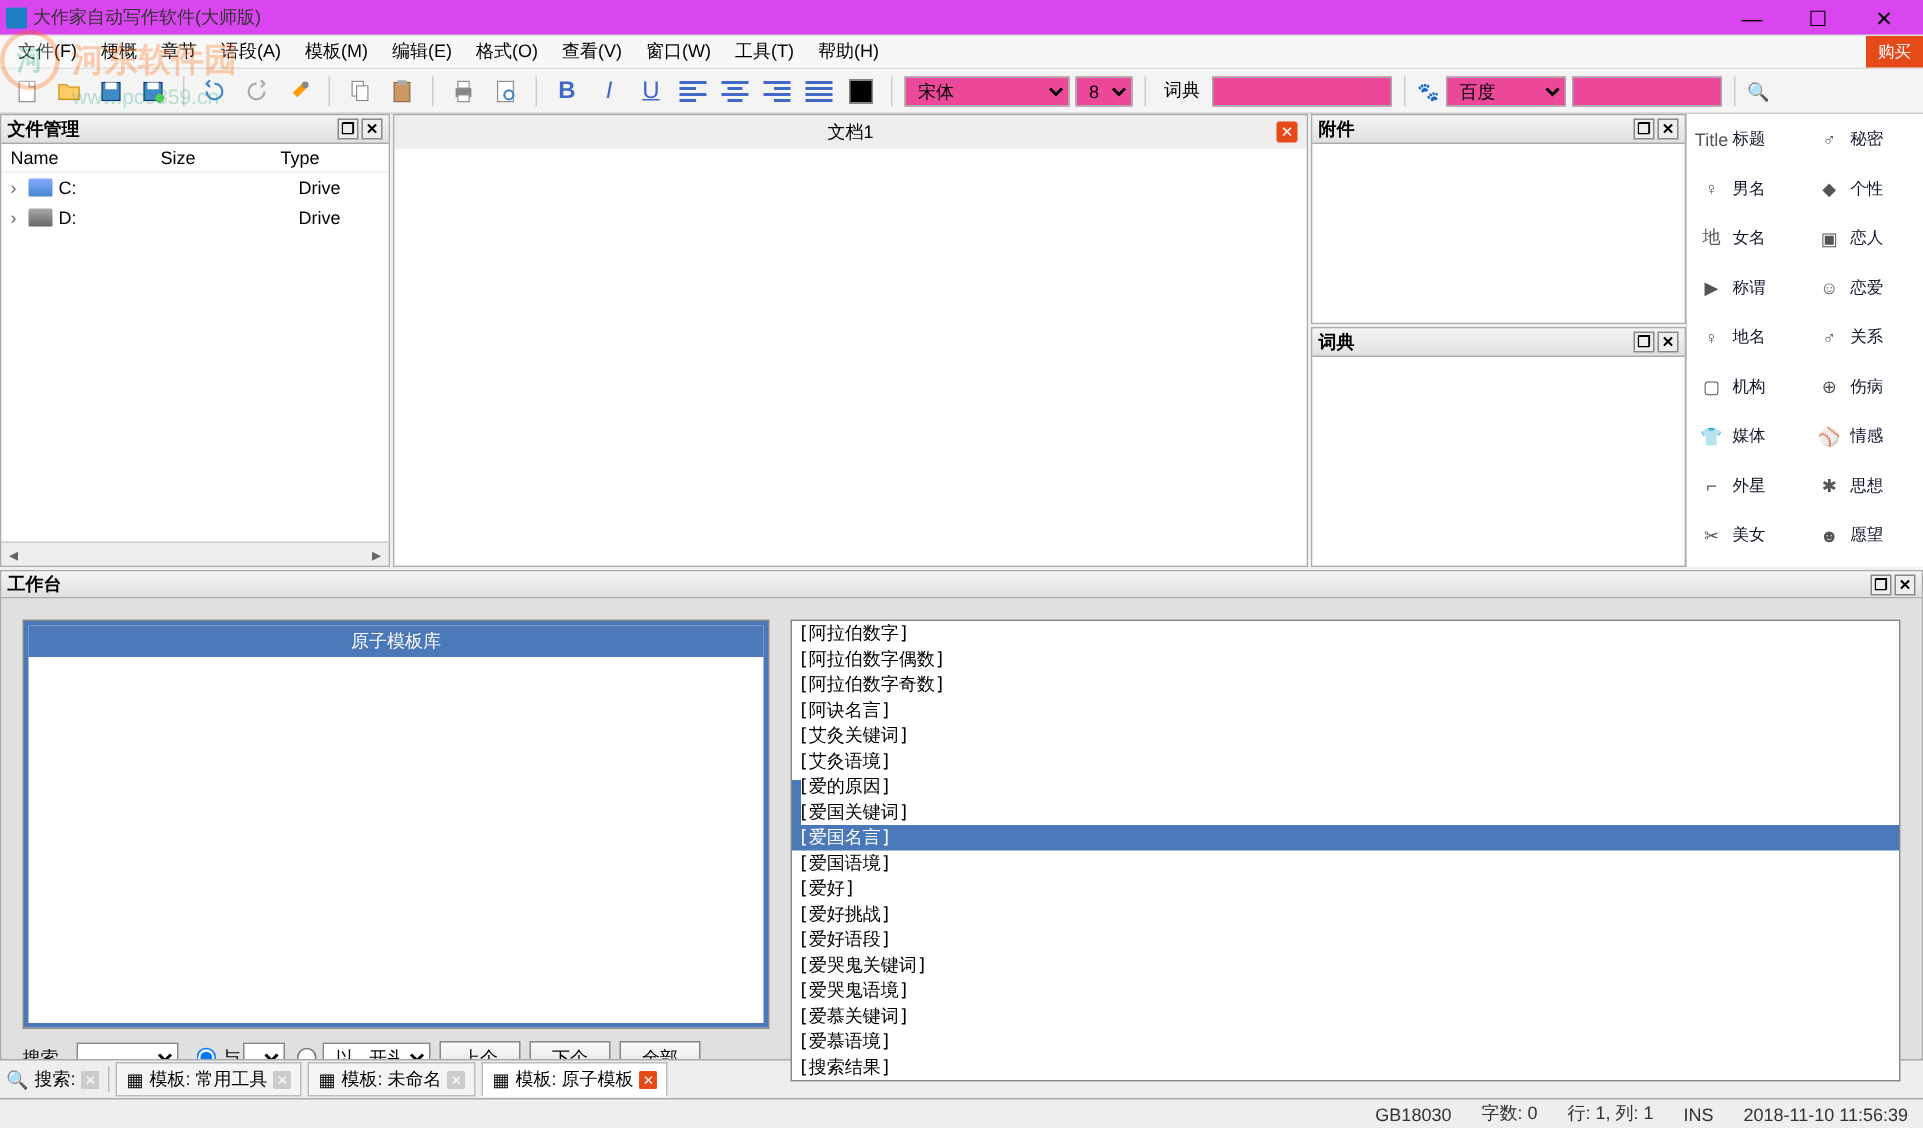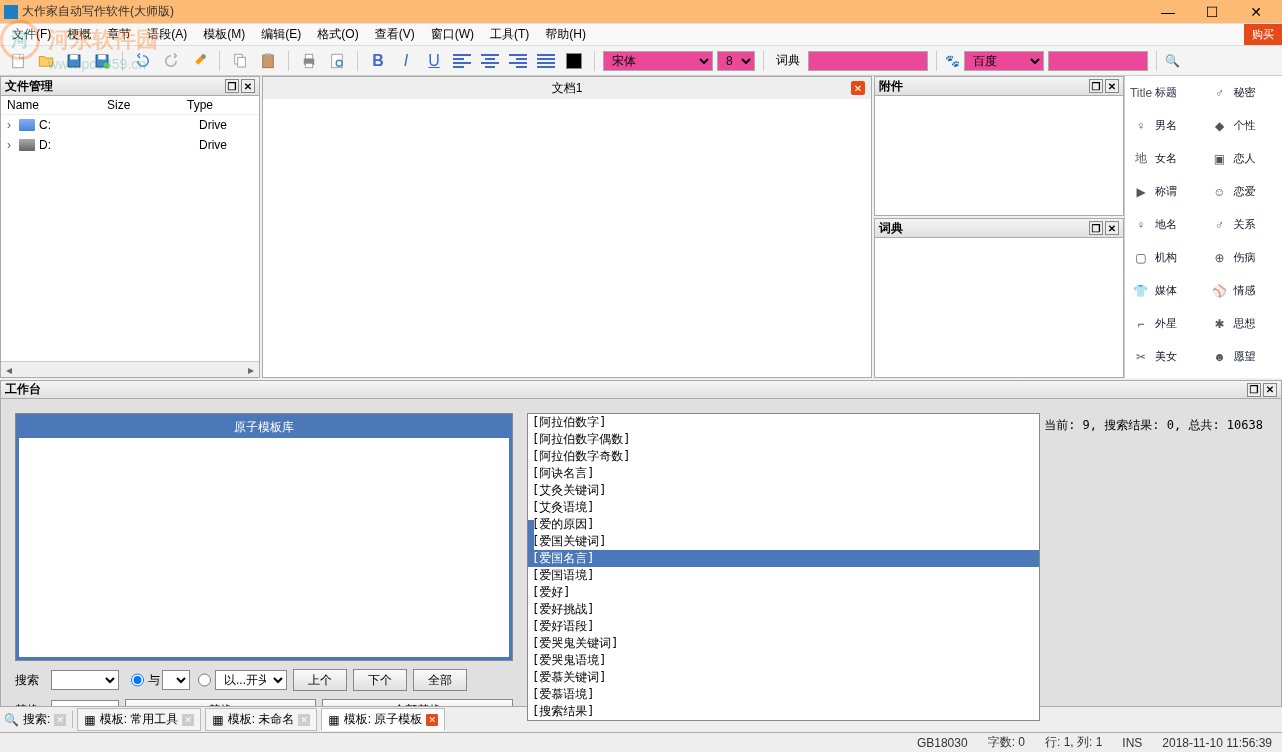--- a/index.html
+++ b/index.html
@@ -1,19 +1,19 @@
 <!DOCTYPE html>
 <html><head>
 <meta charset="utf-8">
 <style>
 * { margin: 0; padding: 0; box-sizing: border-box; font-family: "Microsoft YaHei", "SimSun", sans-serif; font-size: 12px; }
 body { background: #f0f0f0; width: 1282px; height: 752px; overflow: hidden; display: flex; flex-direction: column; }
 
 
-.titlebar { height: 24px; background: #fdba74; display: flex; align-items: center; padding: 0 4px; border-bottom: 1px solid #ddd; position: relative; }
+.titlebar { height: 24px; background: #d946ef; display: flex; align-items: center; padding: 0 4px; border-bottom: 1px solid #ddd; position: relative; }
 .titlebar .app-icon { width: 14px; height: 14px; background: #1e7fc7; margin-right: 4px; }
 .titlebar .title { flex: 1; font-size: 12px; color: #333; }
 .titlebar .win-btns { display: flex; }
 .titlebar .win-btn { width: 44px; height: 24px; display: flex; align-items: center; justify-content: center; font-size: 14px; }
 
 
 .menubar { height: 22px; background: #f8f8f8; display: flex; align-items: center; padding: 0 4px; border-bottom: 1px solid #ddd; position: relative; }
 .menubar .menu-item { padding: 2px 8px; cursor: pointer; }
 .menubar .buy { position: absolute; right: 0; top: 0; background: #e64a19; color: #fff; padding: 3px 8px; font-size: 11px; }
 .watermark { position: absolute; left: 0; top: 20px; opacity: 0.3; pointer-events: none; z-index: 100; }
@@ -79,21 +79,21 @@
 .doc-body { flex: 1; background: #fff; }
 
 
 .att-panel { height: 140px; margin-left: 2px; }
 .dict-panel { flex: 1; margin-left: 2px; margin-top: 2px; }
 
 
 .workbench { height: 326px; border: 1px solid #aaa; margin-top: 2px; display: flex; flex-direction: column; }
 .wb-body { flex: 1; background: #e0e0e0; display: flex; padding: 14px; gap: 14px; }
 .wb-left { width: 498px; display: flex; flex-direction: column; }
-.wb-right { flex: 1; display: flex; flex-direction: row; }
+.wb-right { flex: 1; display: flex; flex-direction: column; }
 .tree-box { flex: 1; background: #fff; border: 1px solid #888; box-shadow: inset 0 0 0 3px #4a78b8; }
 .tree-item { background: #4a78b8; color: #fff; padding: 2px 10px; margin: 3px; text-align: center; }
 .list-box { flex: 1; background: #fff; border: 1px solid #888; overflow-y: scroll; position: relative; }
 .list-box .item { padding: 0 4px; font-family: monospace; }
 .list-box .item.sel { background: #4a78b8; color: #fff; }
 .blue-marker { position: absolute; left: 0; top: 106px; width: 6px; height: 40px; background: #4a78b8; }
 .list-info { padding: 4px; font-family: monospace; }
 .ctrl-row { display: flex; align-items: center; gap: 6px; margin-top: 8px; }
 .ctrl-row .lbl { width: 30px; }
 .ctrl-row select, .ctrl-row input { height: 20px; border: 1px solid #888; background: #fff; padding: 0 4px; }

